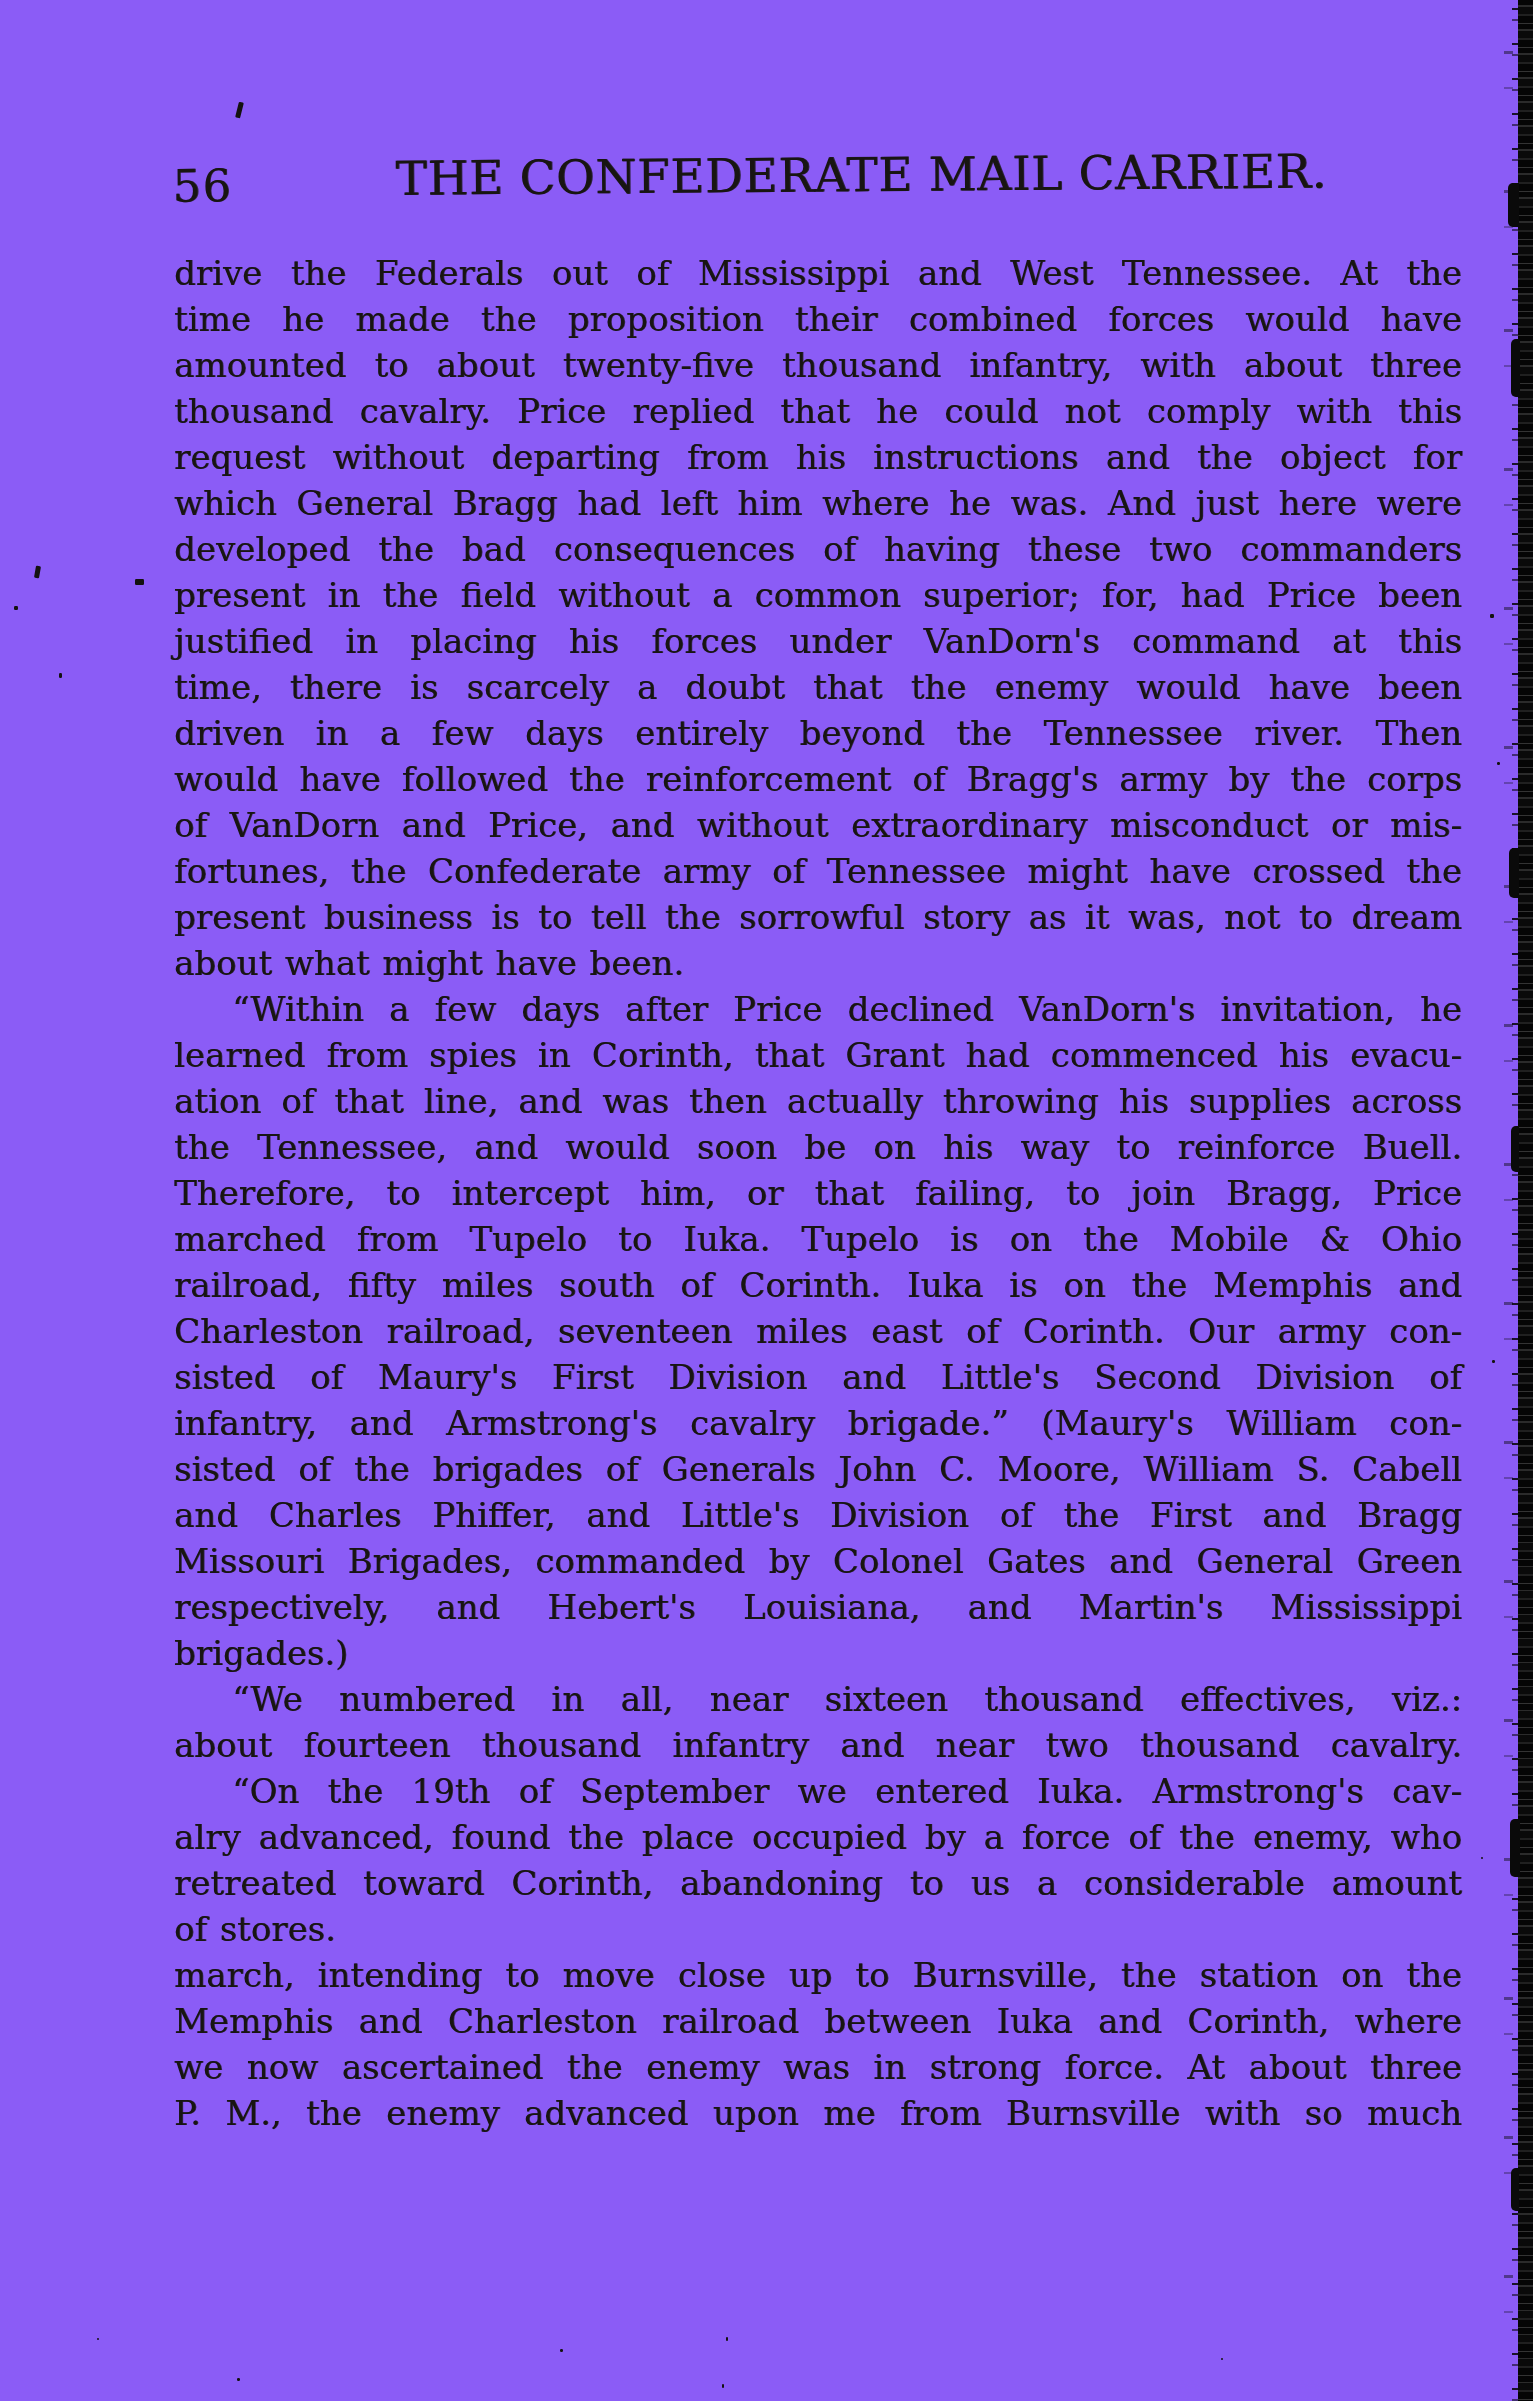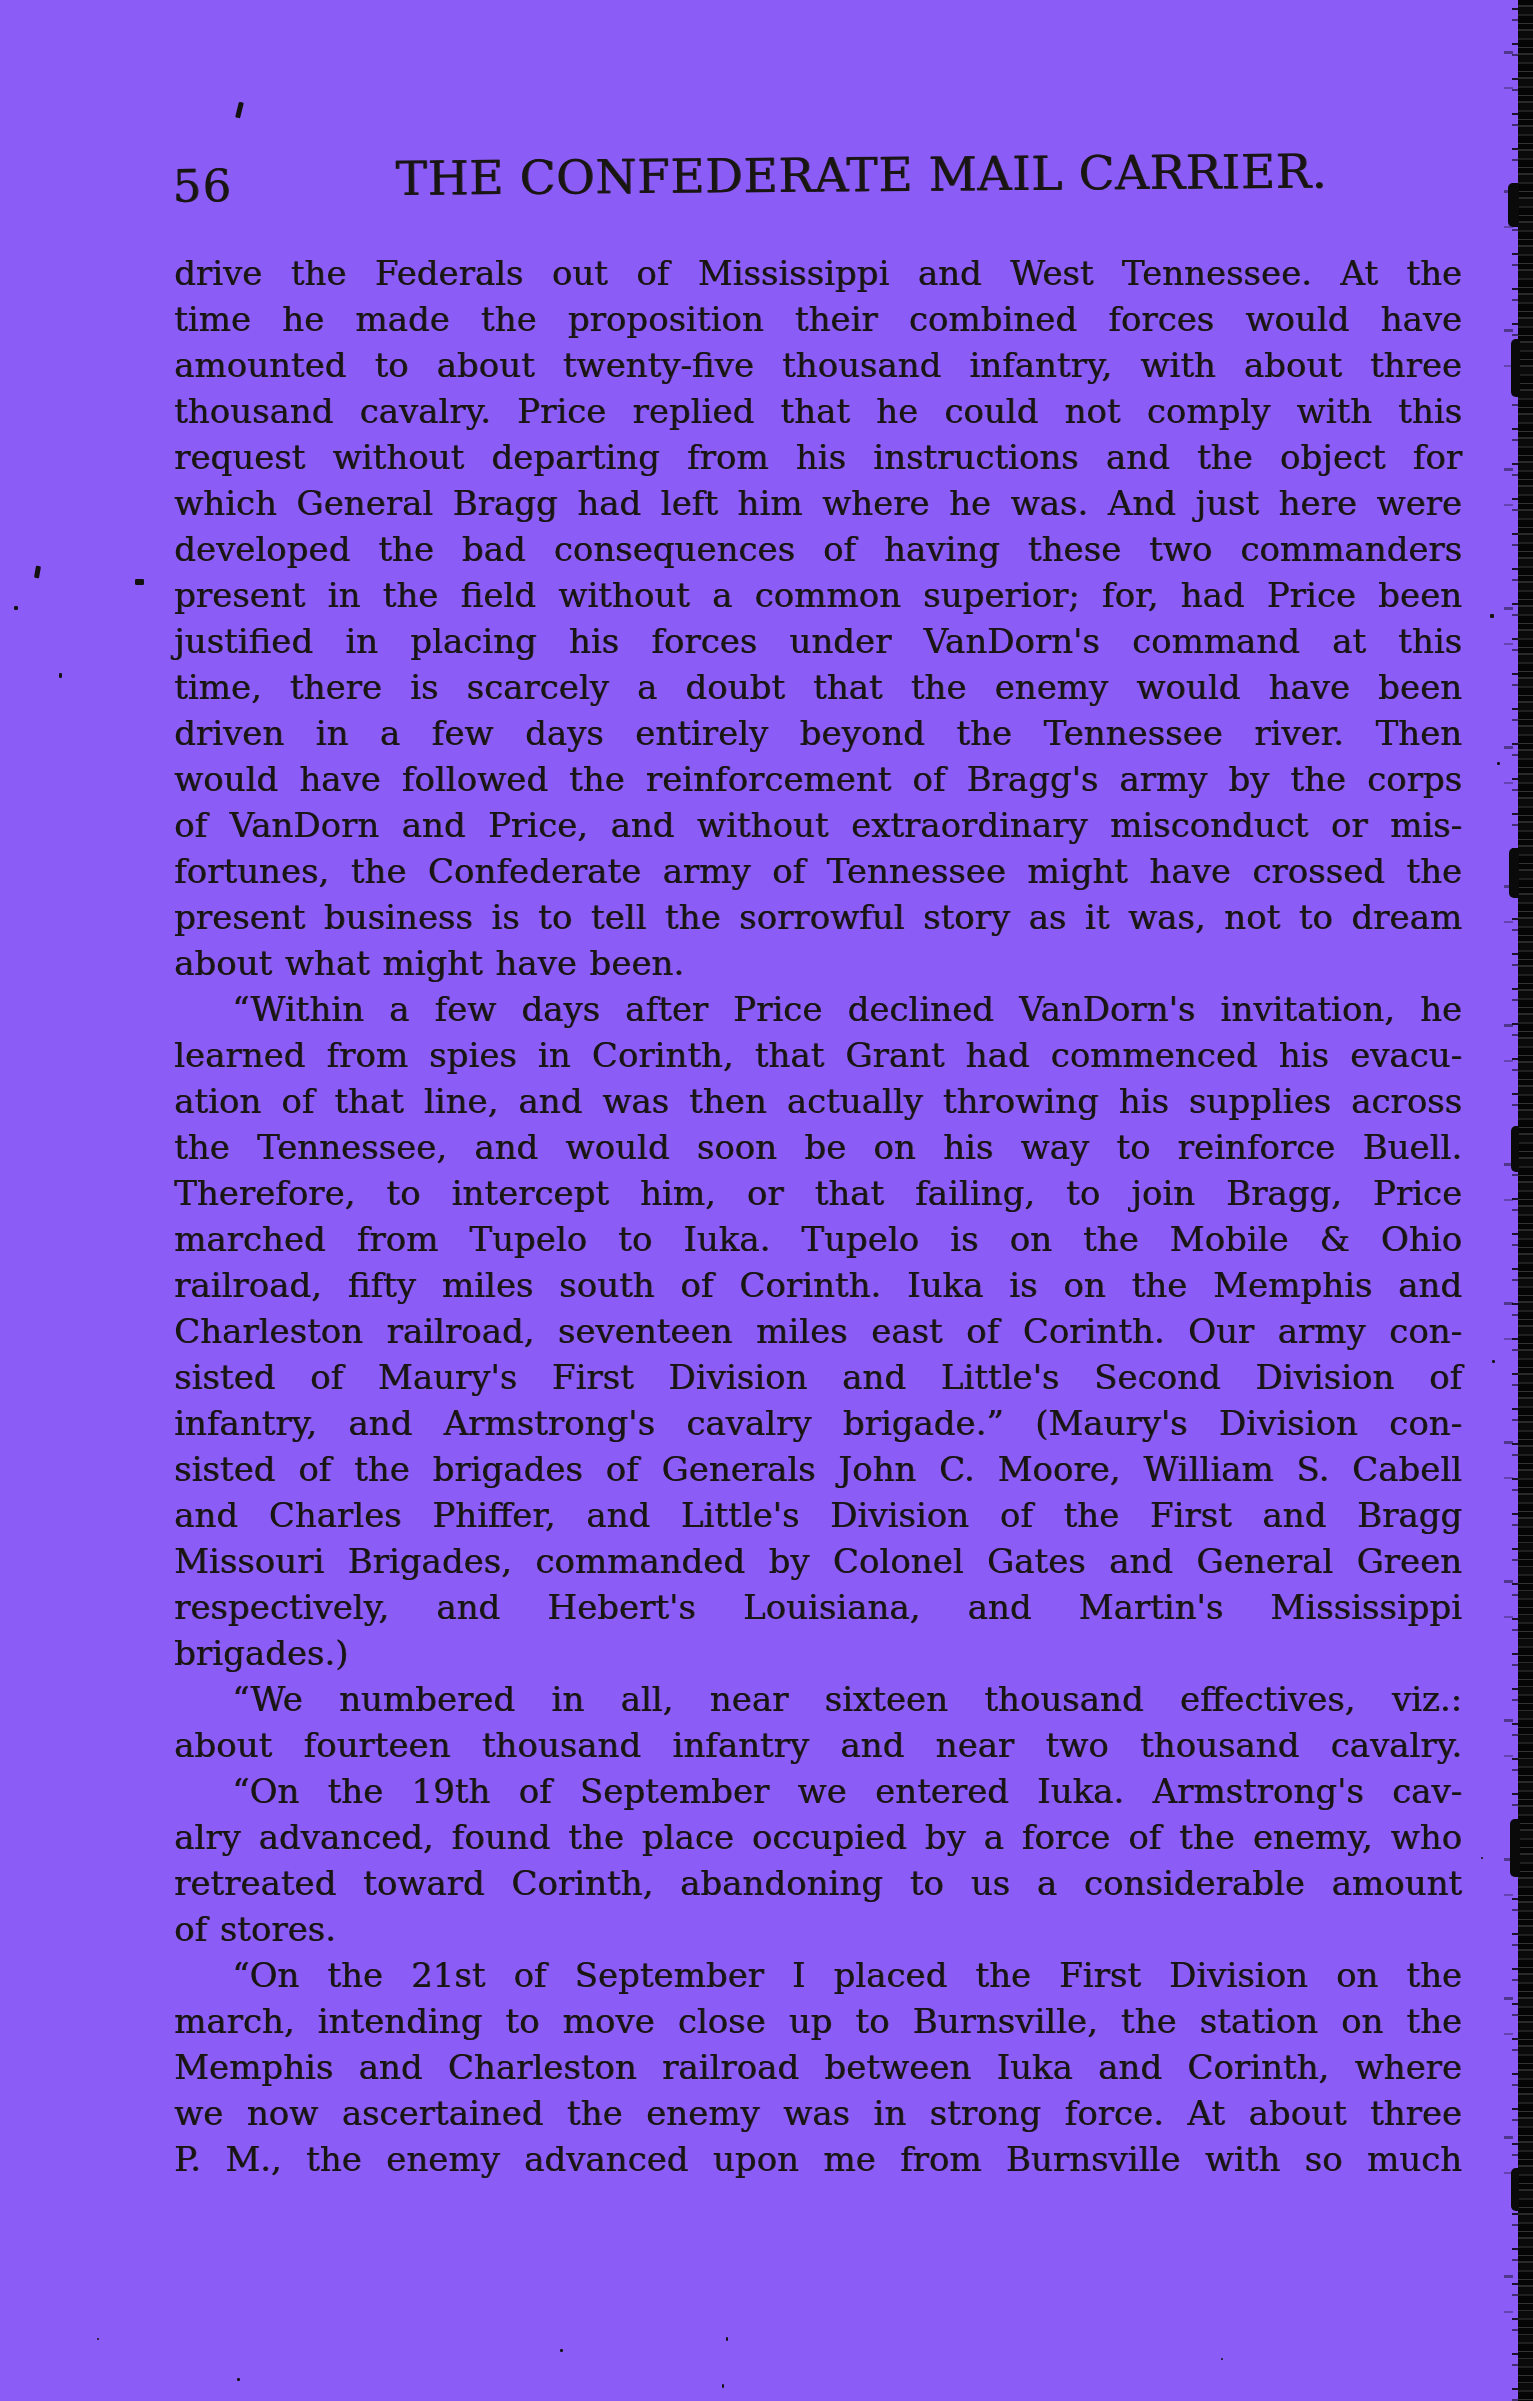--- a/index.html
+++ b/index.html
@@ -92,39 +92,38 @@
       <div class="para">
         <div class="line indent">“Within a few days after Price declined VanDorn's invitation, he</div>
         <div class="line">learned from spies in Corinth, that Grant had commenced his evacu-</div>
         <div class="line">ation of that line, and was then actually throwing his supplies across</div>
         <div class="line">the Tennessee, and would soon be on his way to reinforce Buell.</div>
         <div class="line">Therefore, to intercept him, or that failing, to join Bragg, Price</div>
         <div class="line">marched from Tupelo to Iuka.  Tupelo is on the Mobile &amp; Ohio</div>
         <div class="line">railroad, fifty miles south of Corinth.  Iuka is on the Memphis and</div>
         <div class="line">Charleston railroad, seventeen miles east of Corinth.  Our army con-</div>
         <div class="line">sisted of Maury's First Division and Little's Second Division of</div>
-        <div class="line">infantry, and Armstrong's cavalry brigade.”  (Maury's Division con-</div>
+        <div class="line">infantry, and Armstrong's cavalry brigade.”  (Maury's William con-</div>
         <div class="line">sisted of the brigades of Generals John C. Moore, William S. Cabell</div>
         <div class="line">and Charles Phiffer, and Little's Division of the First and Bragg</div>
         <div class="line">Missouri Brigades, commanded by Colonel Gates and General Green</div>
         <div class="line">respectively, and Hebert's Louisiana, and Martin's Mississippi</div>
         <div class="line last">brigades.)</div>
       </div>
       <div class="para">
         <div class="line indent">“We numbered in all, near sixteen thousand effectives, viz.:</div>
         <div class="line">about fourteen thousand infantry and near two thousand cavalry.</div>
       </div>
       <div class="para">
         <div class="line indent">“On the 19th of September we entered Iuka.  Armstrong's cav-</div>
         <div class="line">alry advanced, found the place occupied by a force of the enemy, who</div>
         <div class="line">retreated toward Corinth, abandoning to us a considerable amount</div>
         <div class="line last">of stores.</div>
       </div>
       <div class="para">
-        <div class="line indent">“On the 21st of September I placed the First Division on the</div>
         <div class="line">march, intending to move close up to Burnsville, the station on the</div>
         <div class="line">Memphis and Charleston railroad between Iuka and Corinth, where</div>
         <div class="line">we now ascertained the enemy was in strong force.  At about three</div>
         <div class="line">P. M., the enemy advanced upon me from Burnsville with so much</div>
       </div>
     </main>
 
   <div class="edge-band"></div>
   <div class="edge-nub" style="right:14.6px;top:183px;width:11px;height:44px;"></div>
   <div class="edge-nub" style="right:14px;top:339px;width:9px;height:58px;"></div>

